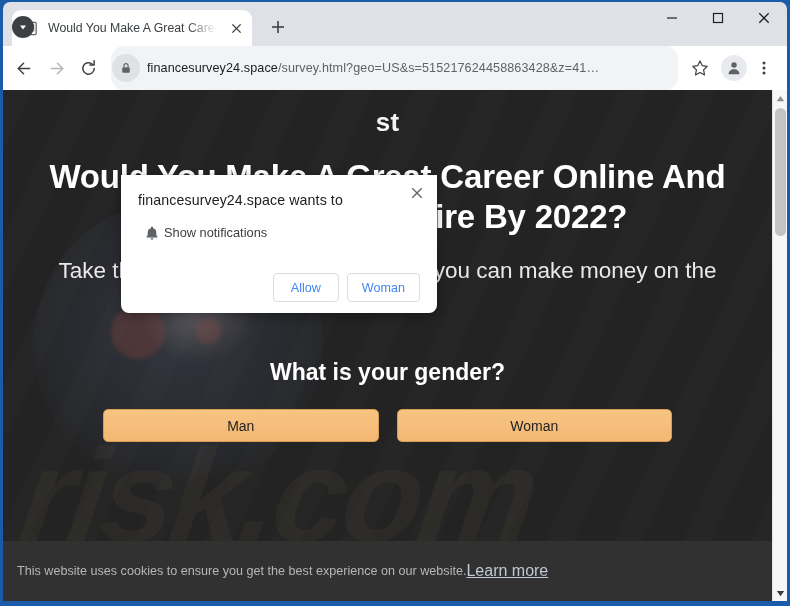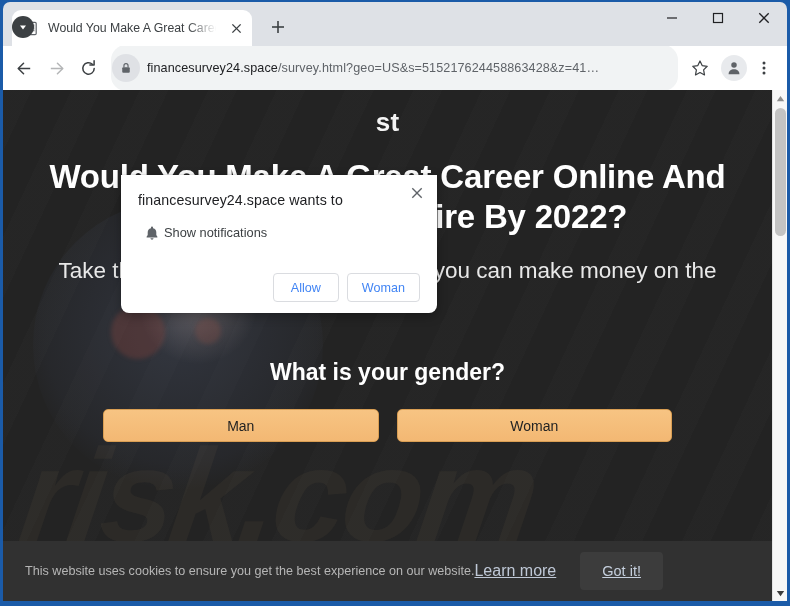--- a/index.html
+++ b/index.html
@@ -279,21 +279,21 @@
   }
 
   
   .cookiebar {
     position: absolute;
     left: 0; right: 15px; bottom: 0;
     height: 60px;
     background: #313131;
     display: flex;
     align-items: center;
-    padding: 0 18px 0 22px;
+    padding: 0 18px 0 14px;
     z-index: 6;
   }
   .cookie-text {
     font-size: 12.6px;
     color: #b6b6b6;
   }
   .cookie-link {
     color: #bfc8d6;
     text-decoration: underline;
     cursor: pointer;
@@ -526,21 +526,20 @@
         <div class="choices">
           <button class="choice-btn">Man</button>
           <button class="choice-btn">Woman</button>
         </div>
       </div>
     </div>
 
     <div class="cookiebar">
       <span class="cookie-text">This website uses cookies to ensure you get the best experience on our website.</span>
       <a class="cookie-link">Learn more</a>
-      <button class="cookie-btn">Got it!</button>
     </div>
 
     <div class="scrollbar">
       <div class="sb-arrow sb-up">
         <svg width="9" height="7" viewBox="0 0 10 8">
             <polygon points="5,1 9.2,7 0.8,7" fill="#8d8d8d"></polygon>
           </svg>
       </div>
       <div class="sb-thumb"></div>
       <div class="sb-arrow sb-down">

